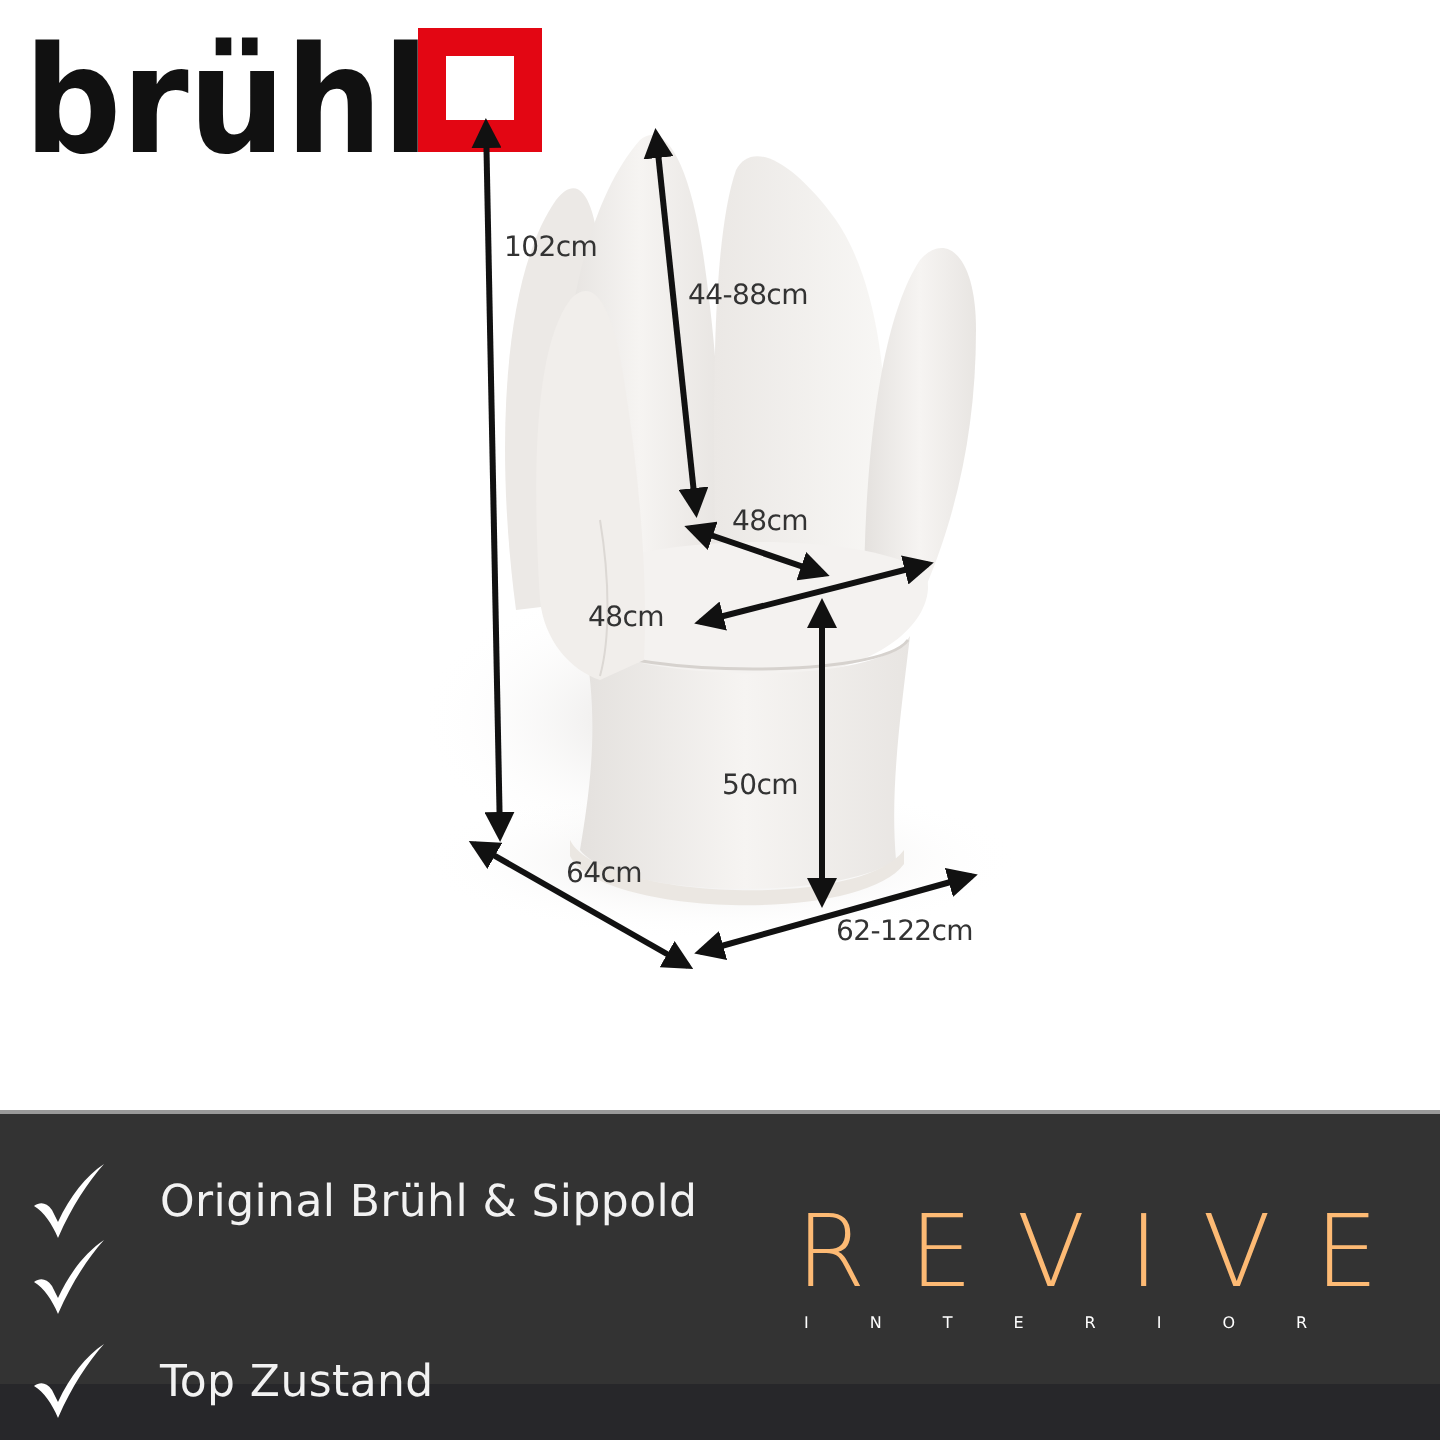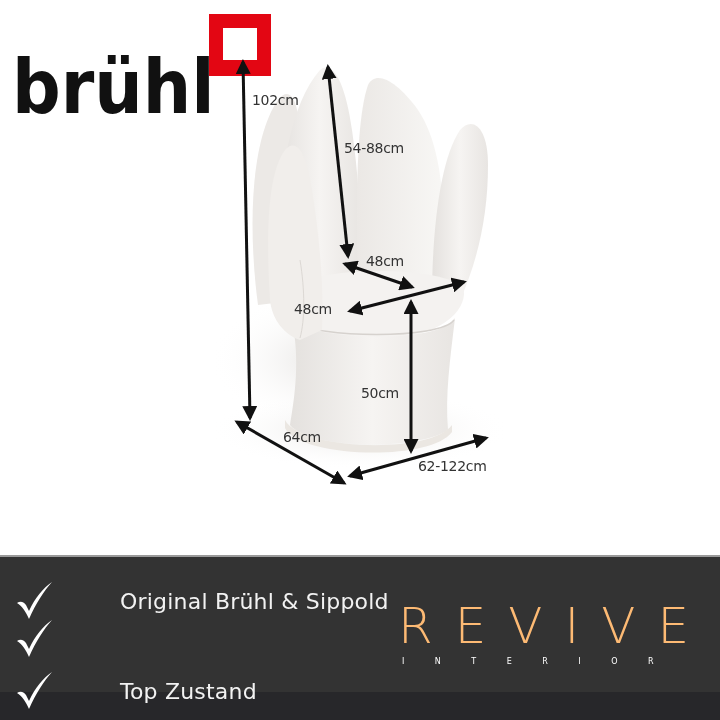--- a/index.html
+++ b/index.html
@@ -1,21 +1,21 @@
 <!DOCTYPE html>
 <html><head>
   <meta charset="utf-8">
   <style>
     * { margin: 0; padding: 0; box-sizing: border-box; }
     html, body { width: 720px; height: 720px; overflow: hidden; background: #ffffff; }
     body { position: relative; font-family: "Liberation Sans", sans-serif; }
 
     .top { position: absolute; left: 0; top: 0; width: 720px; height: 555px; background: #ffffff; }
 
-    .brand { position: absolute; left: 12px; top: 12px; height: 72px; display: flex; align-items: flex-end; margin-top: 36px; }
+    .brand { position: absolute; left: 12px; top: 12px; height: 72px; display: flex; align-items: flex-end; }
     .brand-word {
       font-family: "DejaVu Sans", sans-serif;
       font-weight: bold;
       font-size: 74px;
       line-height: 66px;
       letter-spacing: 0px;
       color: #111111;
       transform: scaleX(0.92);
       transform-origin: left bottom;
     }
@@ -39,21 +39,21 @@
       letter-spacing: -0.3px;
     }
 
     .bottom {
       position: absolute; left: 0; top: 555px; width: 720px; height: 165px;
       background: #333333;
       border-top: 2px solid #9a9a9a;
     }
     .bottom-strip { position: absolute; left: 0; top: 135px; width: 720px; height: 30px; background: #27272a; }
 
-    .feature { position: absolute; left: 14px; display: flex; align-items: center; gap: 40px; }
+    .feature { position: absolute; left: 14px; display: flex; align-items: center; }
     .check { width: 40px; height: 40px; }
     .feature-text {
       margin-left: 26px;
       font-family: "DejaVu Sans", sans-serif;
       font-size: 22px;
       color: #f2f2f2;
       letter-spacing: 0.2px;
       white-space: nowrap;
     }
 
@@ -142,22 +142,22 @@
       <line x1="350" y1="311" x2="464" y2="282" marker-start="url(#ah)" marker-end="url(#ah)"></line>
 
       <line x1="411" y1="302" x2="411" y2="451" marker-start="url(#ah)" marker-end="url(#ah)"></line>
 
       <line x1="237" y1="422" x2="344" y2="483" marker-start="url(#ah)" marker-end="url(#ah)"></line>
 
       <line x1="350" y1="476" x2="486" y2="438" marker-start="url(#ah)" marker-end="url(#ah)"></line>
     </g>
   </svg>
 
-  <span class="dim-label" style="left:252px; top:92px;">102cm</span>
-  <span class="dim-label" style="left:344px; top:140px;">54-88cm</span>
+  <span class="dim-label" style="left:252px; top:116px;">102cm</span>
+  <span class="dim-label" style="left:344px; top:140px;">44-88cm</span>
   <span class="dim-label" style="left:366px; top:253px;">48cm</span>
   <span class="dim-label" style="left:294px; top:301px;">48cm</span>
   <span class="dim-label" style="left:361px; top:369px;margin-top:16px;">50cm</span>
   <span class="dim-label" style="left:283px; top:429px;">64cm</span>
   <span class="dim-label" style="left:418px; top:458px;">62-122cm</span>
 </div>
 
 <div class="bottom">
   <div class="bottom-strip"></div>
 

